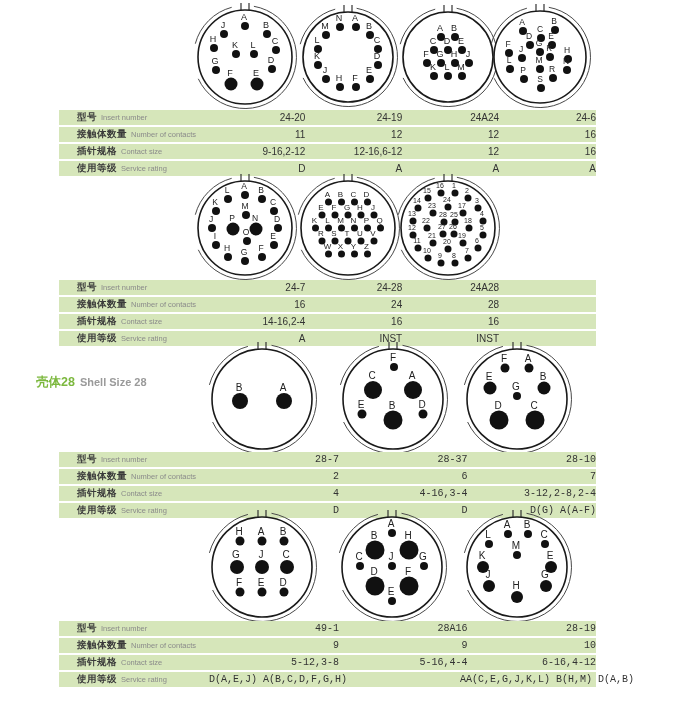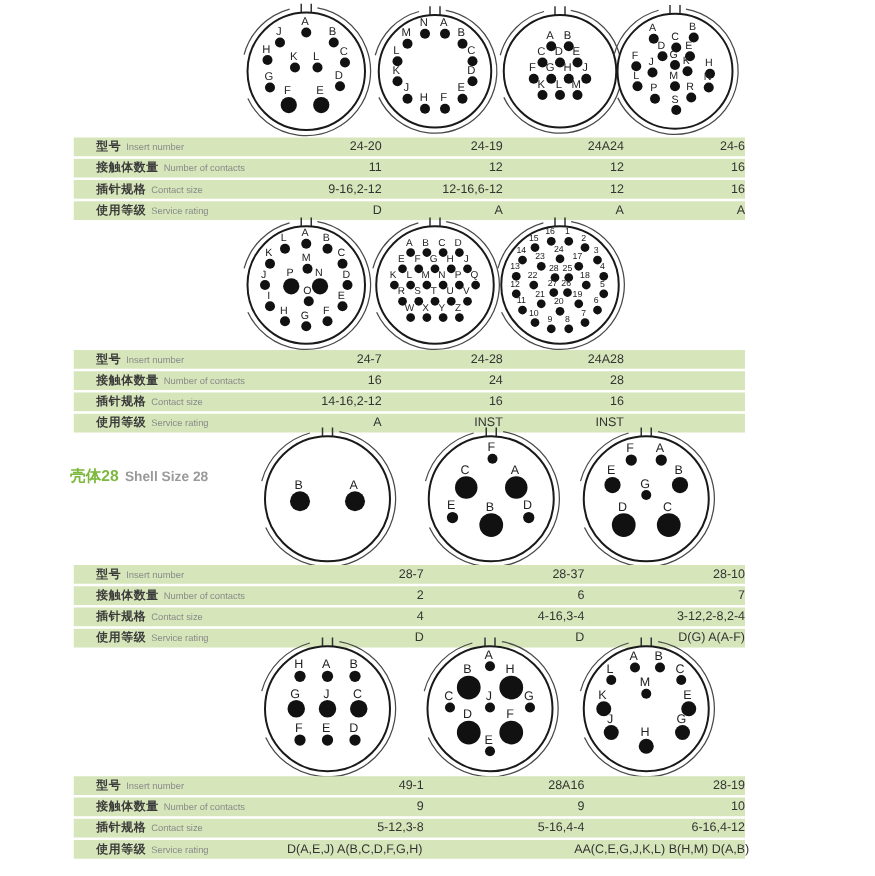--- a/index.html
+++ b/index.html
@@ -9,23 +9,23 @@
   .diagram{position:absolute;}
   .table{position:absolute;left:59px;width:537px;}
   .trow{display:flex;height:15px;margin-bottom:2px;background:#d6e6ba;align-items:center;}
   .tlabel{display:flex;align-items:baseline;padding-left:18px;box-sizing:border-box;white-space:nowrap;overflow:hidden;}
   .cols4 .tlabel{width:151px;}
   .cols3 .tlabel{width:153px;}
   .tlabel .zh{font-size:9.5px;font-weight:bold;color:#3a3a3a;letter-spacing:.5px;}
   .tlabel .en{font-size:7.5px;color:#8a8a8a;margin-left:4px;}
   .tval{text-align:right;font-size:10px;color:#333;white-space:nowrap;}
   .cols4 .tval{width:98px;}
-  .cols3 .tval{width:130px;}
+  .cols3 .tval{width:130px;font-family:Liberation Mono, monospace;}
   .tfill{flex:1;}
-  .shell-label{position:absolute;left:56px;top:372px;white-space:nowrap;}
+  .shell-label{position:absolute;left:36px;top:372px;white-space:nowrap;}
   .shell-label .zh{color:#7cb83e;font-weight:bold;font-size:12.5px;}
   .shell-label .en{color:#9a9a9a;font-weight:bold;font-size:11px;margin-left:5px;}
   svg text{font-family:"Liberation Sans", sans-serif;fill:#222;}
 </style>
 </head>
 <body>
 
 <div class="page">
   <div id="sections">
       <div class="diagram">
@@ -386,21 +386,21 @@
           <div class="tval">24</div>
           <div class="tval">28</div>
           <div class="tval"></div>
           <div class="tfill"></div>
         </div>
         <div class="trow">
           <div class="tlabel">
             <span class="zh">插针规格</span>
             <span class="en">Contact size</span>
           </div>
-          <div class="tval">14-16,2-12</div>
+          <div class="tval">14-16,2-4</div>
           <div class="tval">16</div>
           <div class="tval">16</div>
           <div class="tval"></div>
           <div class="tfill"></div>
         </div>
         <div class="trow">
           <div class="tlabel">
             <span class="zh">使用等级</span>
             <span class="en">Service rating</span>
           </div>

